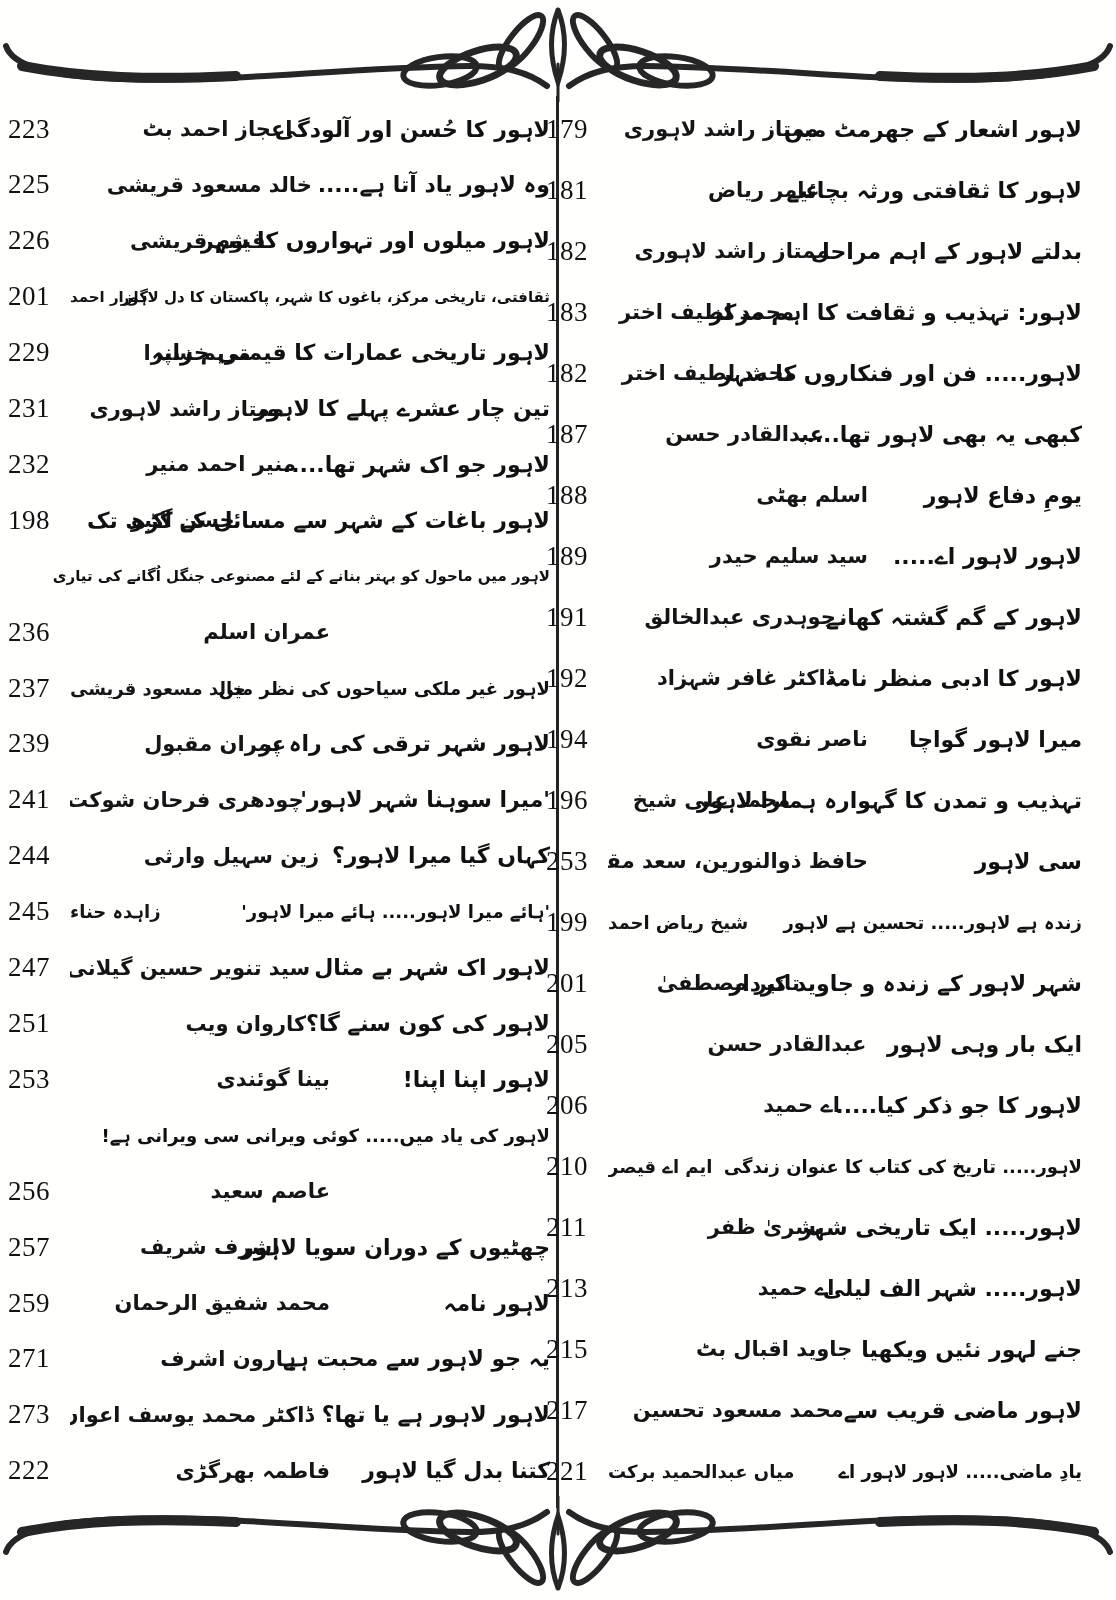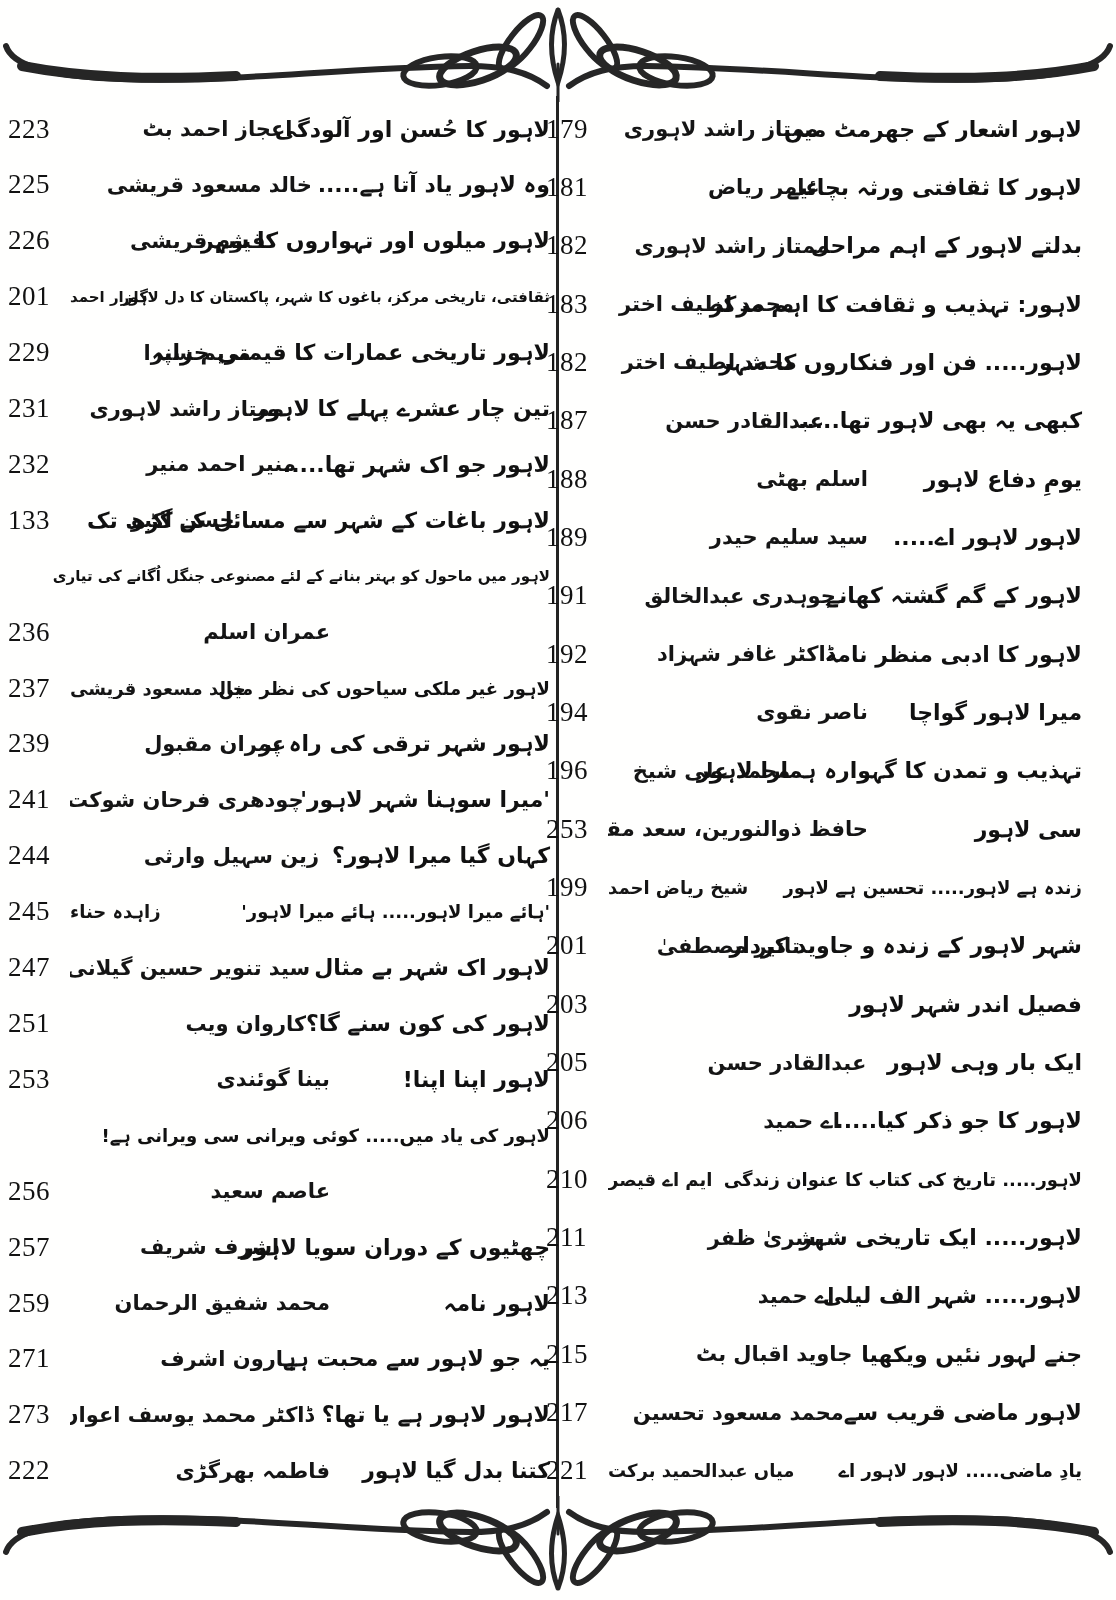--- a/index.html
+++ b/index.html
@@ -97,21 +97,21 @@
         <span class="num">231</span>
         <span class="author">ممتاز راشد لاہوری</span>
         <span class="title">تین چار عشرے پہلے کا لاہور</span>
       </div>
       <div class="row">
         <span class="num">232</span>
         <span class="author">منیر احمد منیر</span>
         <span class="title">لاہور جو اک شہر تھا.....</span>
       </div>
       <div class="row">
-        <span class="num">133</span>
+        <span class="num">198</span>
         <span class="author">حسن اکبر</span>
         <span class="title">لاہور باغات کے شہر سے مسائل کے گڑھ تک</span>
       </div>
       <div class="row xlong">
         <span class="num"></span>
         <span class="author"></span>
         <span class="title">لاہور میں ماحول کو بہتر بنانے کے لئے مصنوعی جنگل اُگانے کی تیاری</span>
       </div>
       <div class="row">
         <span class="num">236</span>
@@ -262,25 +262,20 @@
       </div>
       <div class="row long">
         <span class="num">199</span>
         <span class="author">شیخ ریاض احمد</span>
         <span class="title">زندہ ہے لاہور..... تحسین ہے لاہور</span>
       </div>
       <div class="row">
         <span class="num">201</span>
         <span class="author">تاثیر مصطفیٰ</span>
         <span class="title">شہر لاہور کے زندہ و جاوید کردار</span>
-      </div>
-      <div class="row">
-        <span class="num">203</span>
-        <span class="author"></span>
-        <span class="title">فصیل اندر شہر لاہور</span>
       </div>
       <div class="row">
         <span class="num">205</span>
         <span class="author">عبدالقادر حسن</span>
         <span class="title">ایک بار وہی لاہور</span>
       </div>
       <div class="row">
         <span class="num">206</span>
         <span class="author">اے حمید</span>
         <span class="title">لاہور کا جو ذکر کیا.....</span>

